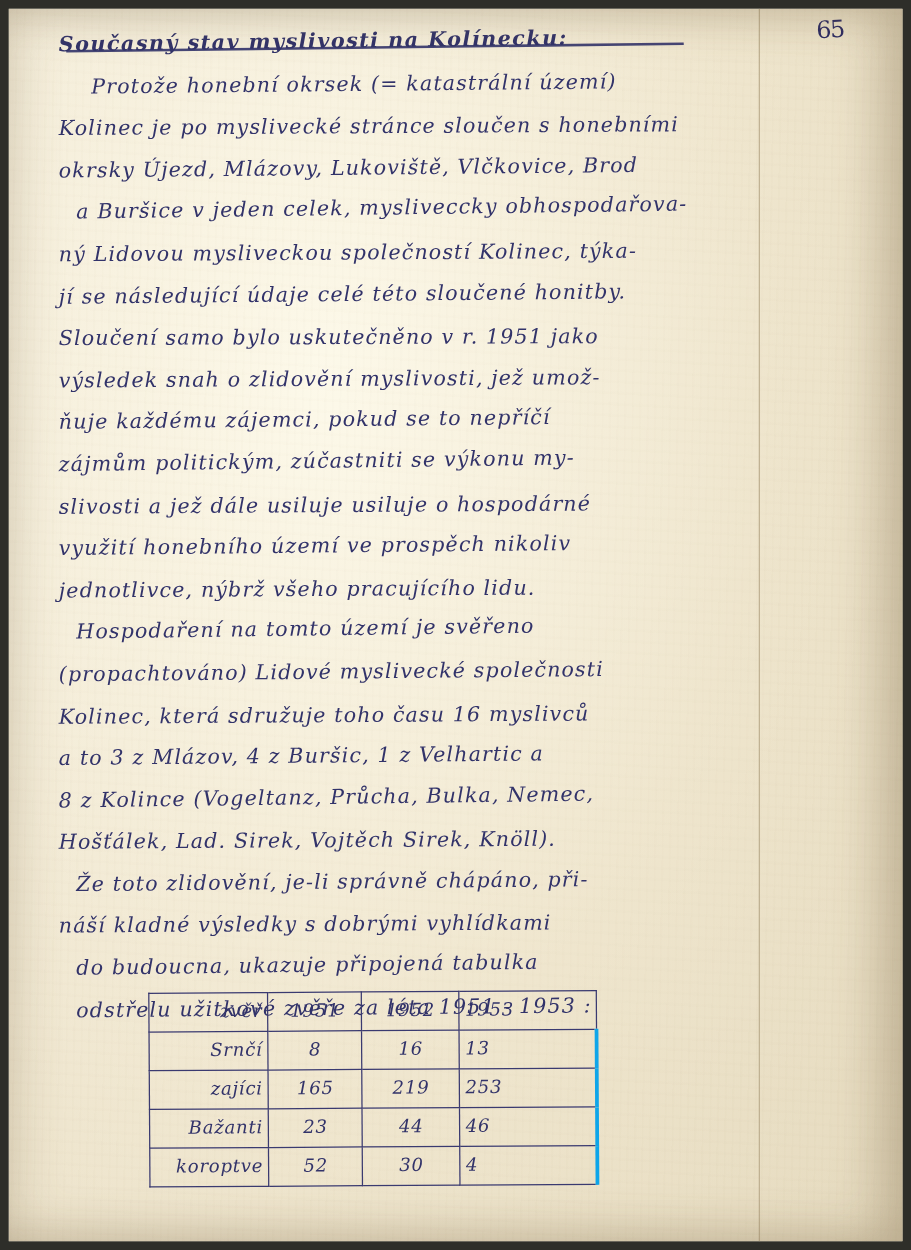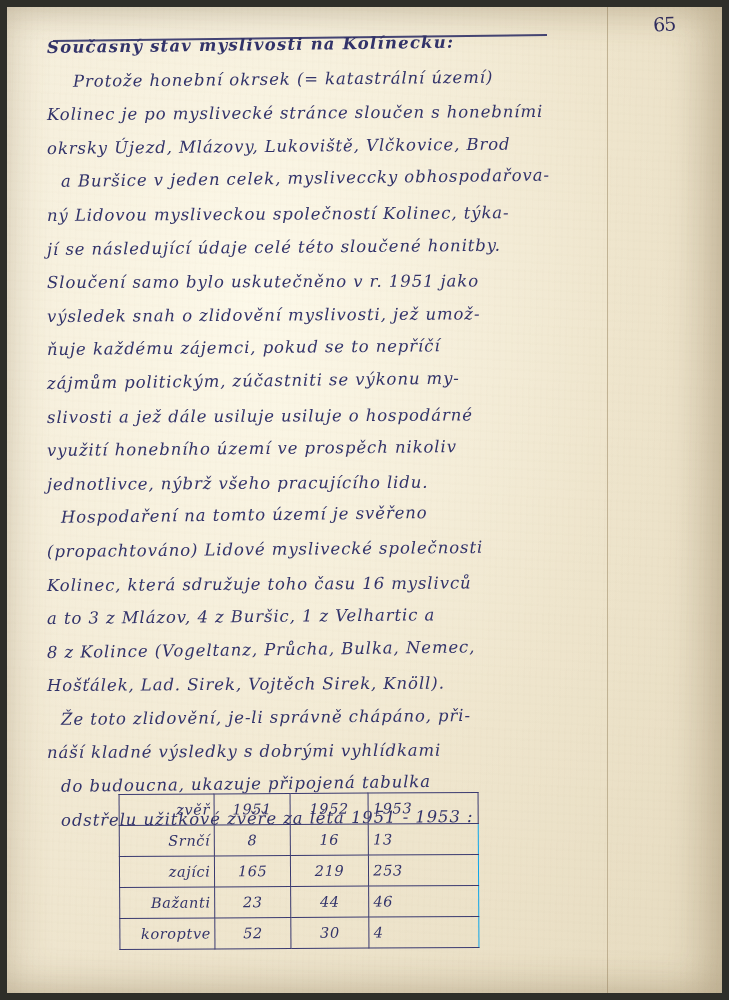--- a/index.html
+++ b/index.html
@@ -68,21 +68,21 @@
     font-size: 19px;
     color: #2b2a63;
     letter-spacing: -1px;
     transform: rotate(-3deg);
   }
 
   
   #hand {
     position: absolute;
     left: 40px;
-    top: 24px;
+    top: 12px;
     width: 560px;
     color: #2f3168;
   }
 
   .line {
     font-family: "DejaVu Serif", serif;
     font-style: italic;
     font-size: 16.5px;
     line-height: 33.6px;
     height: 33.6px;
@@ -140,21 +140,21 @@
   table.tbl th:first-child, table.tbl td:first-child {
     text-align: right;
     padding-left: 8px;
     width: 86px;
   }
   table.tbl th:nth-child(2), table.tbl td:nth-child(2) { width: 74px; }
   table.tbl th:nth-child(3), table.tbl td:nth-child(3) { width: 78px; }
   table.tbl th:nth-child(4), table.tbl td:nth-child(4) { width: 118px; text-align: left; }
 
   
-  table.tbl tr td:last-child { border-right: 1px solid #0ea5e9; }
+  table.tbl tr td:last-child { border-right: 3px solid #0ea5e9; }
 </style>
 </head>
 <body>
 
 <div id="page">
   <div id="paper"></div>
   <div id="grain"></div>
 
   <div id="margin-rule"></div>
 

